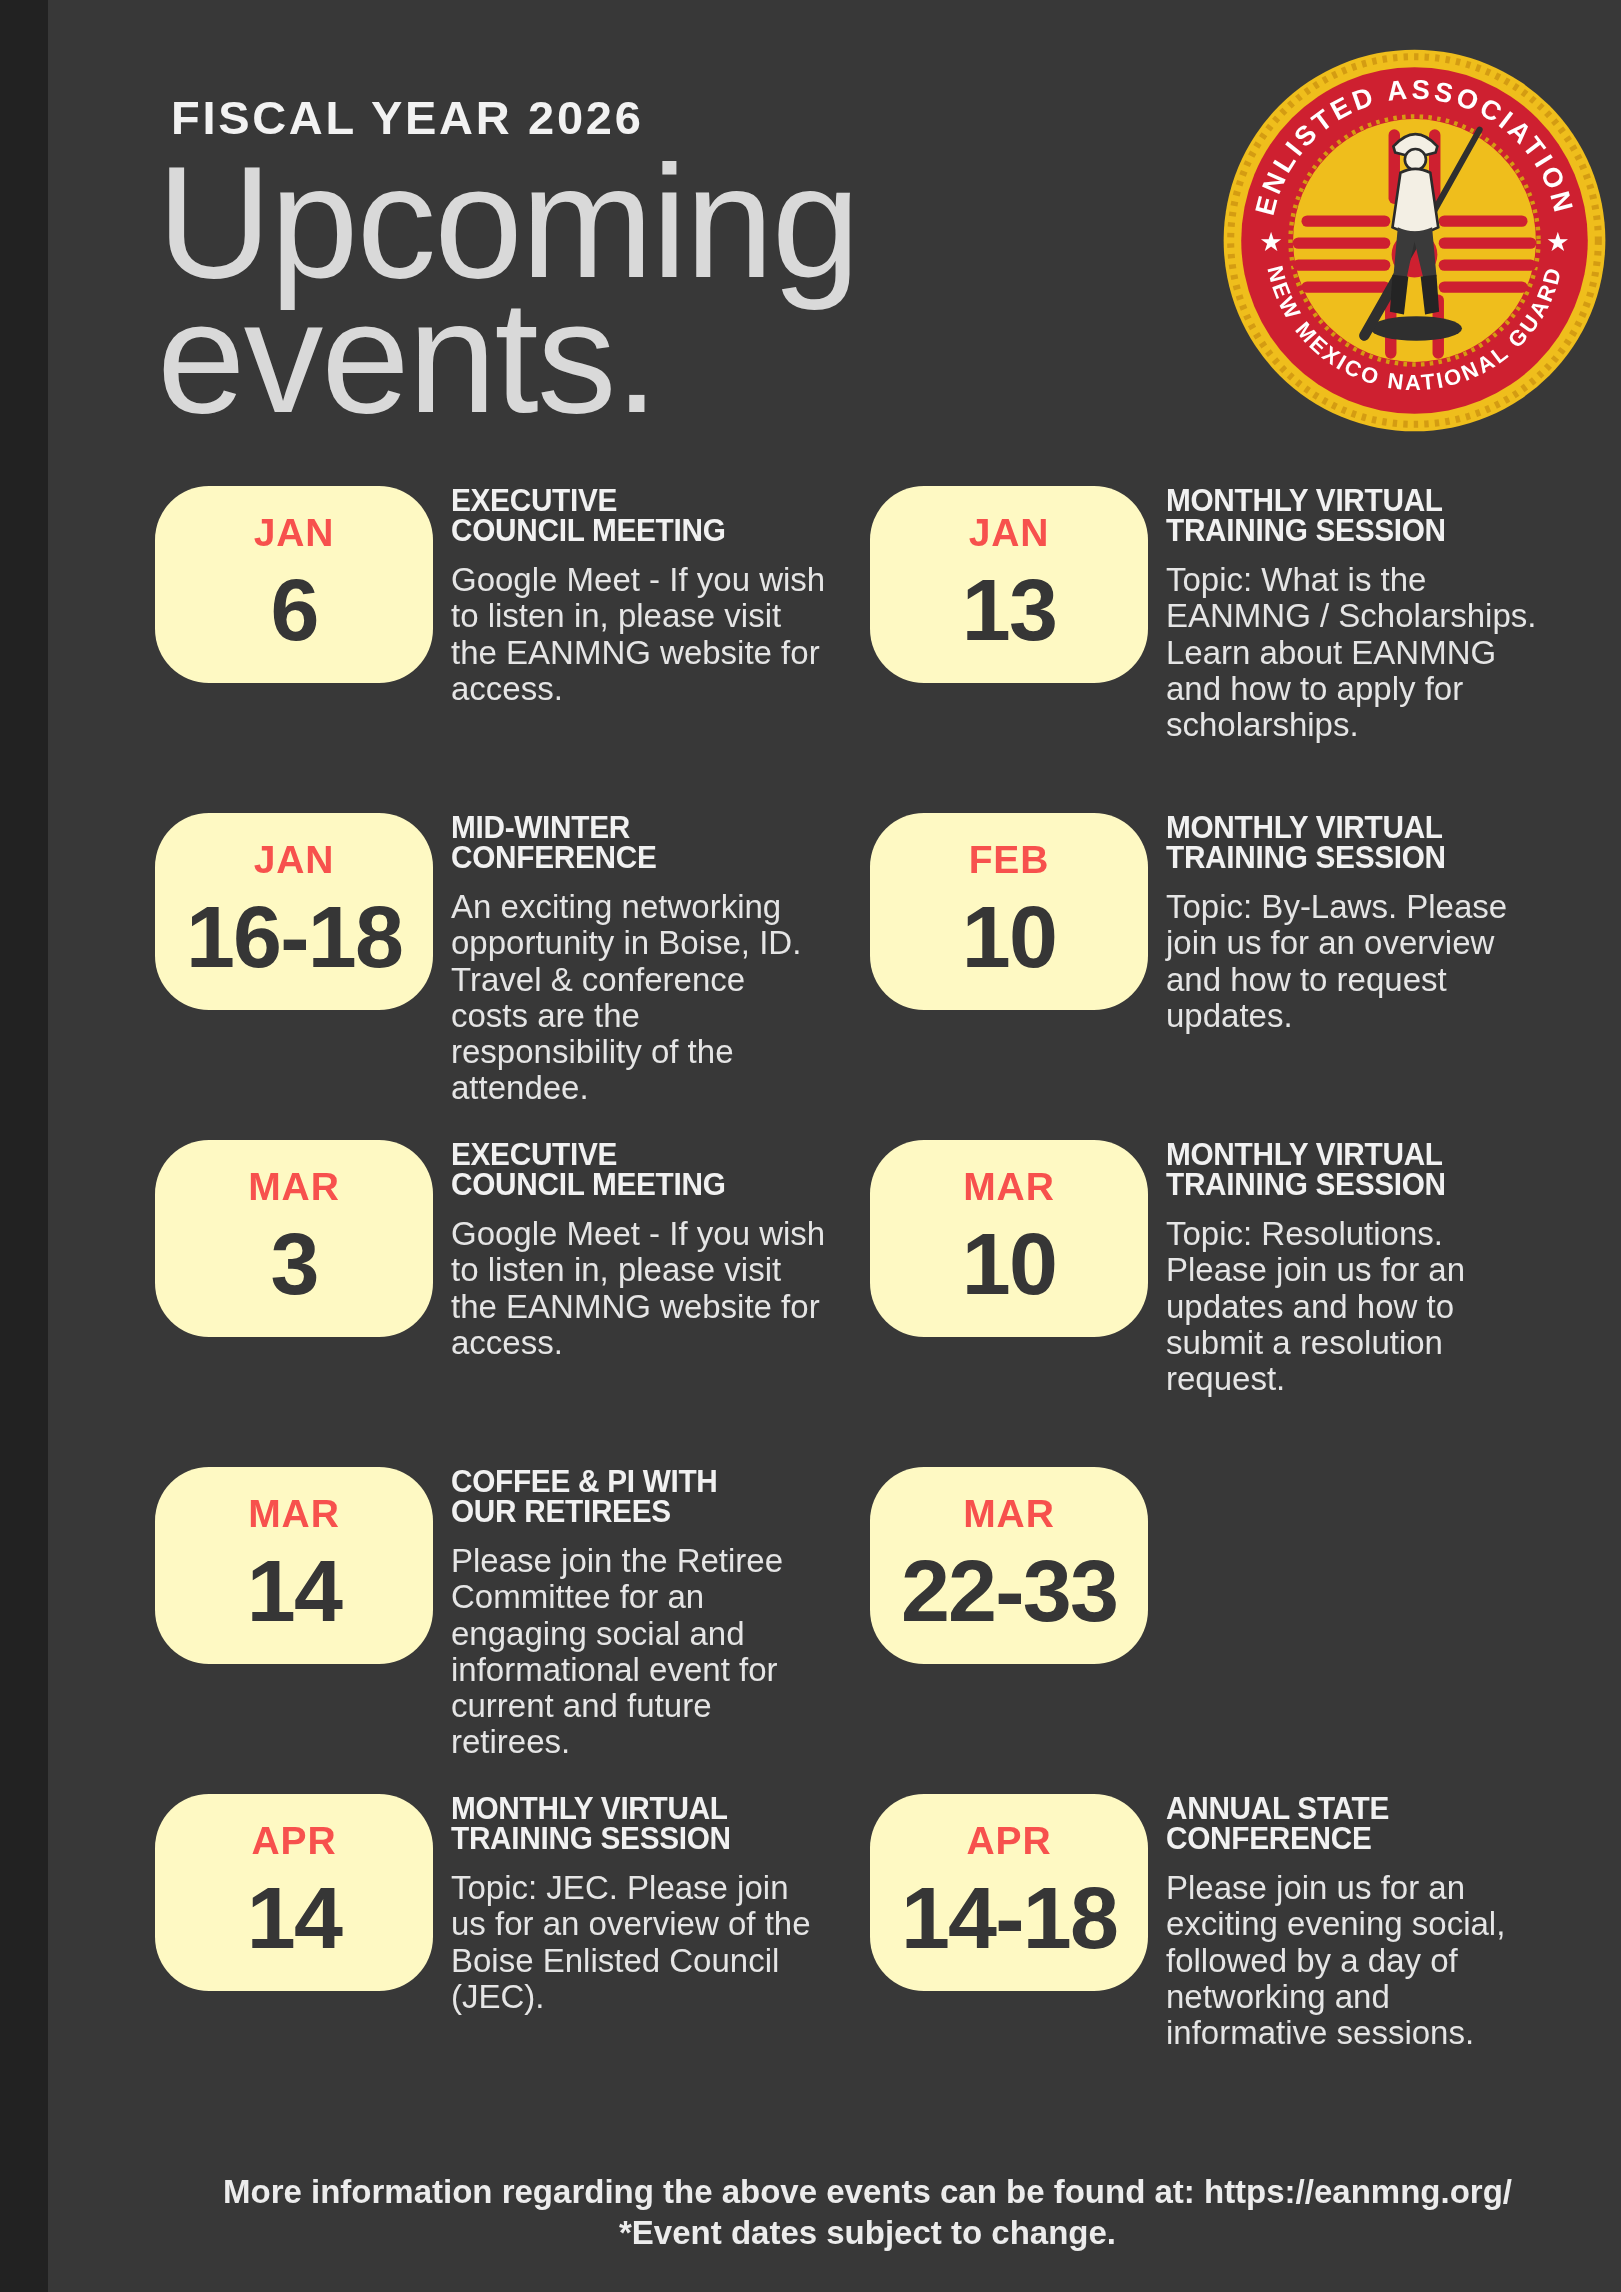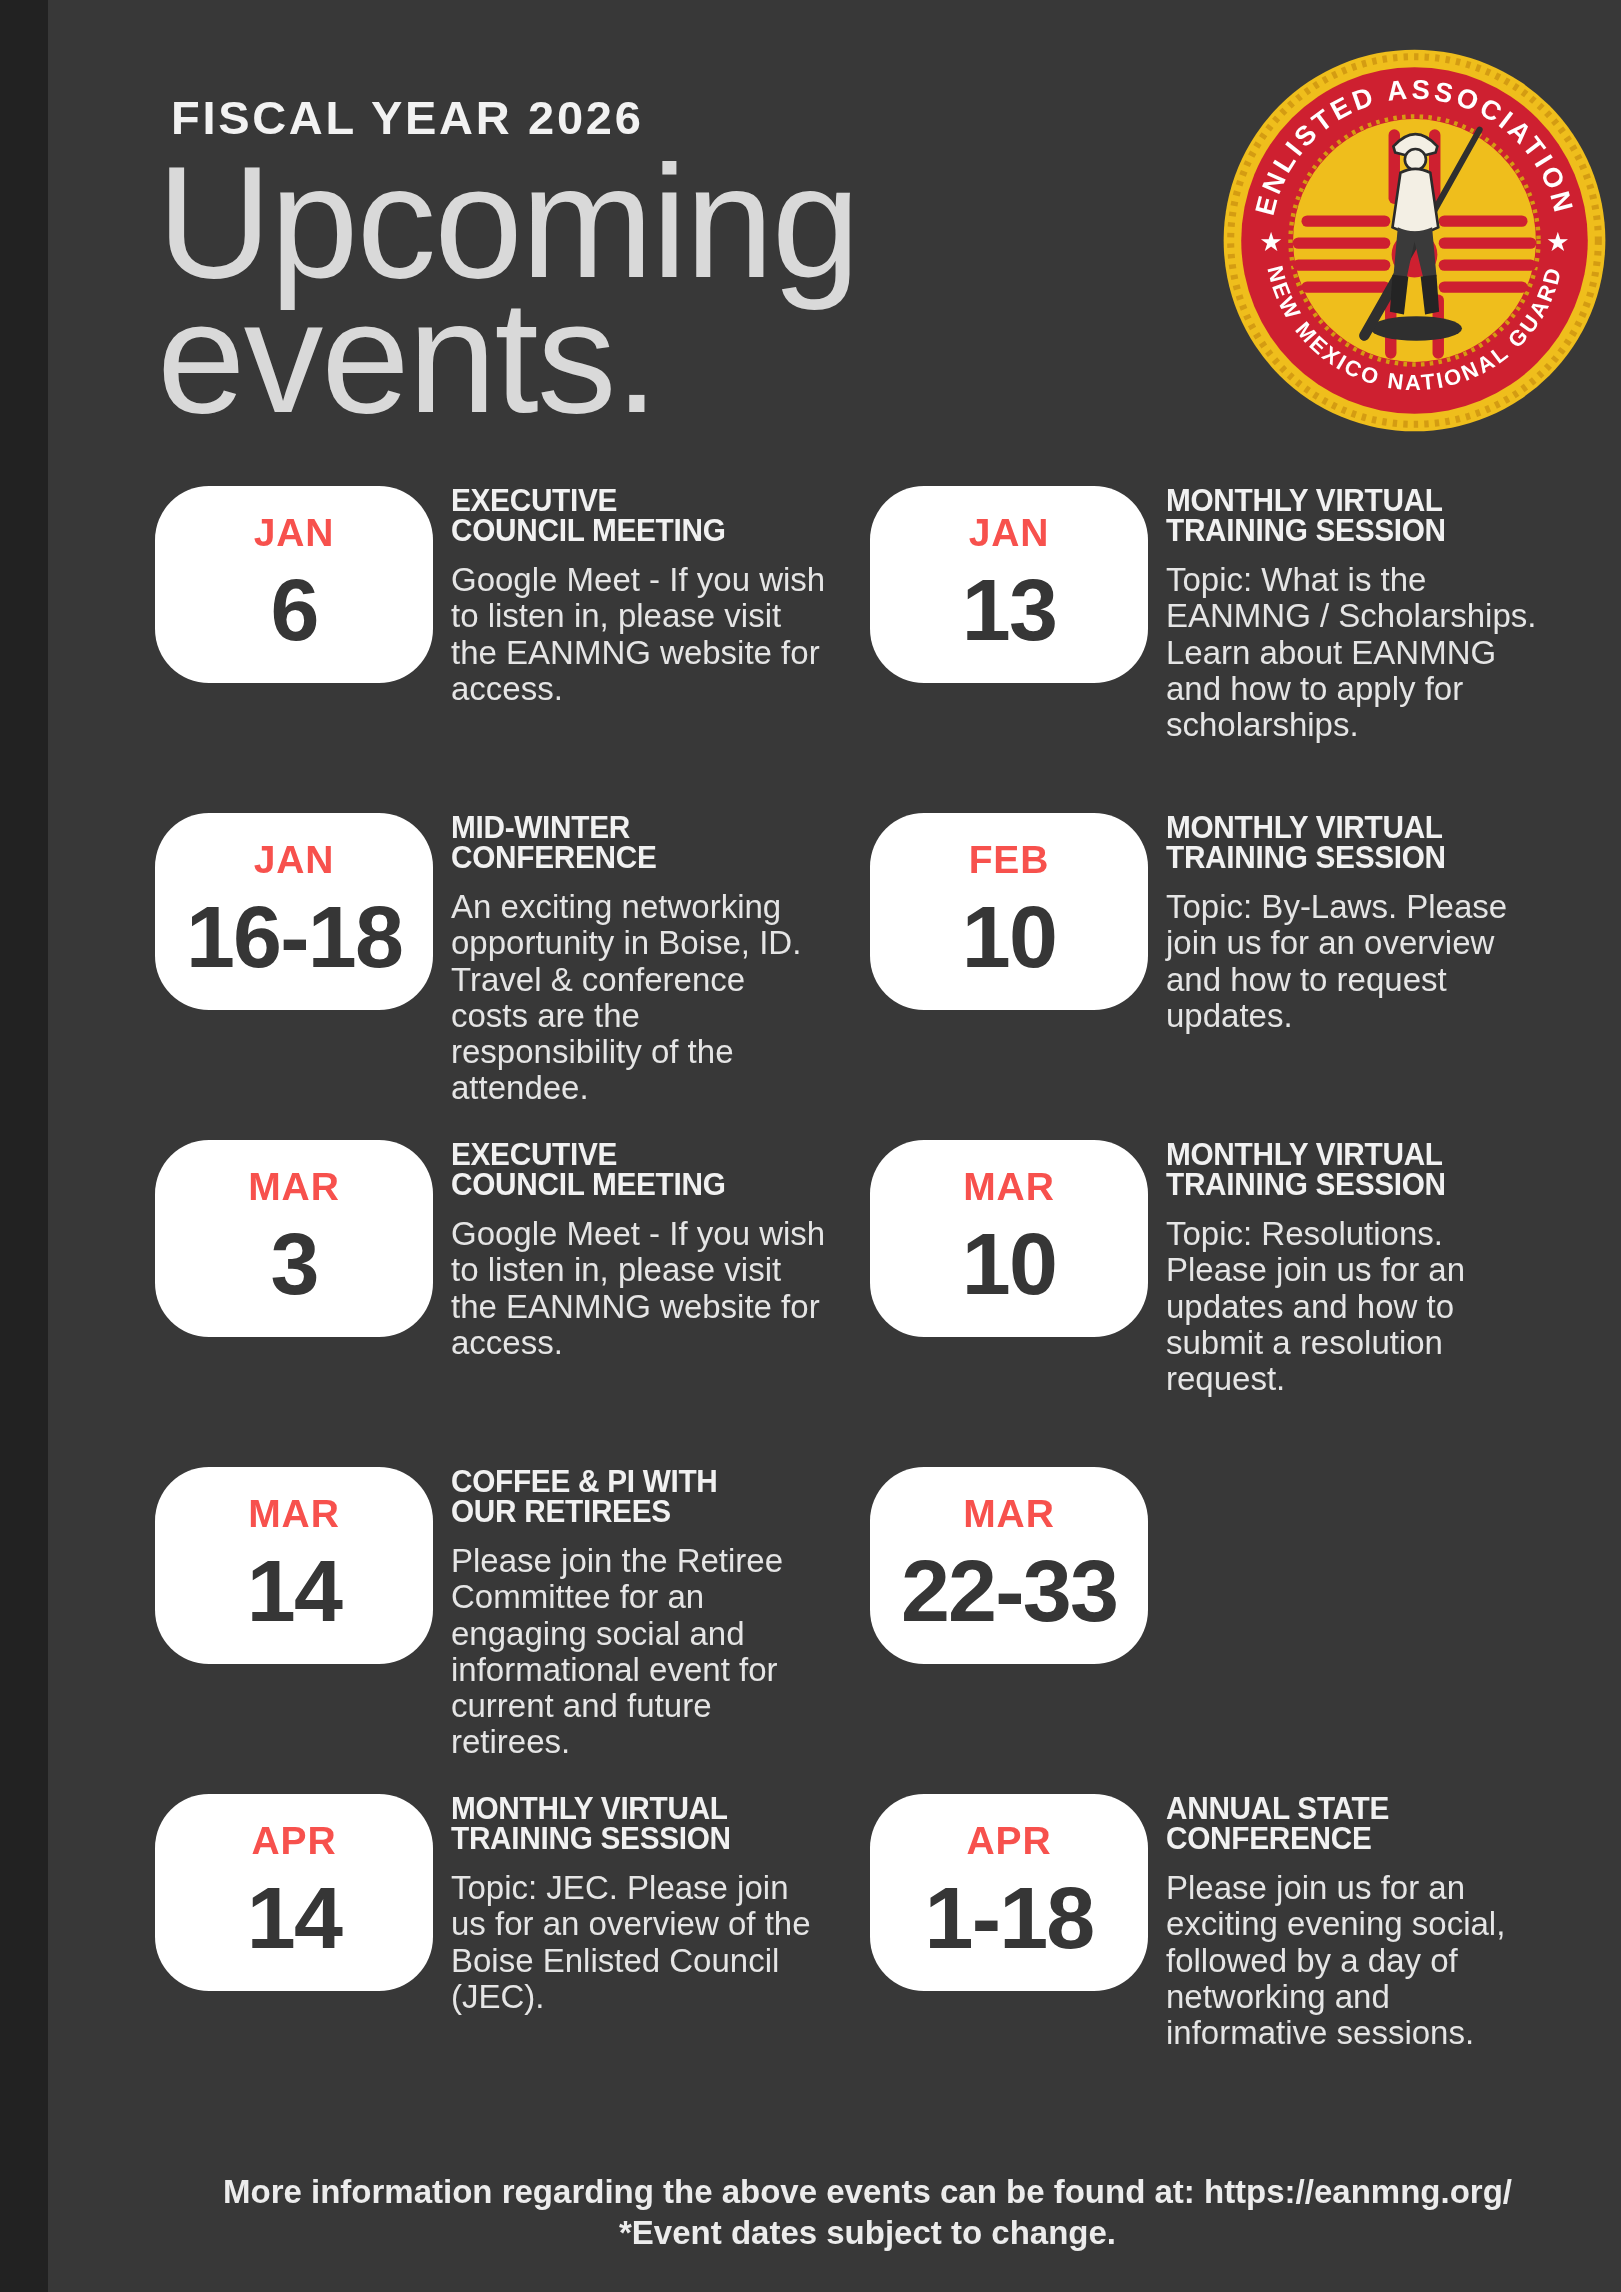--- a/index.html
+++ b/index.html
@@ -16,21 +16,21 @@
     line-height:135px;letter-spacing:-1.8px;color:#d9d9d9;
   }
   .big-title span{display:block;}
   .logo-wrap{position:absolute;left:1173px;top:47px;width:387px;height:387px;}
   .events-grid{
     position:absolute;left:107px;top:486px;width:1442px;
     display:grid;grid-template-columns:715px 715px;grid-auto-rows:327px;
   }
   .event{display:flex;align-items:flex-start;}
   .date-card{
-    flex:none;width:278px;height:197px;background:#ffffff;border-radius:54px;
+    flex:none;width:278px;height:197px;background:#fef9c3;border-radius:54px;
     display:flex;flex-direction:column;align-items:center;padding-top:27px;
     box-sizing:border-box;
   }
   .date-month{
     font-size:39px;font-weight:bold;line-height:39px;letter-spacing:0.9px;color:#f7514d;
   }
   .date-day{
     font-size:88px;font-weight:bold;line-height:83px;margin-top:16px;color:#363636;
     letter-spacing:-1.8px;
   }
@@ -229,21 +229,21 @@
           <span>MONTHLY VIRTUAL</span>
           <span>TRAINING SESSION</span>
         </div>
         <div class="event-desc">Topic: JEC. Please join us for an overview of the Boise Enlisted Council (JEC).</div>
       </div>
     </div>
 
     <div class="event">
       <div class="date-card">
         <div class="date-month">APR</div>
-        <div class="date-day">1-18</div>
+        <div class="date-day">14-18</div>
       </div>
       <div class="event-text">
         <div class="event-title">
           <span>ANNUAL STATE</span>
           <span>CONFERENCE</span>
         </div>
         <div class="event-desc">Please join us for an exciting evening social, followed by a day of networking and informative sessions.</div>
       </div>
     </div>
 

